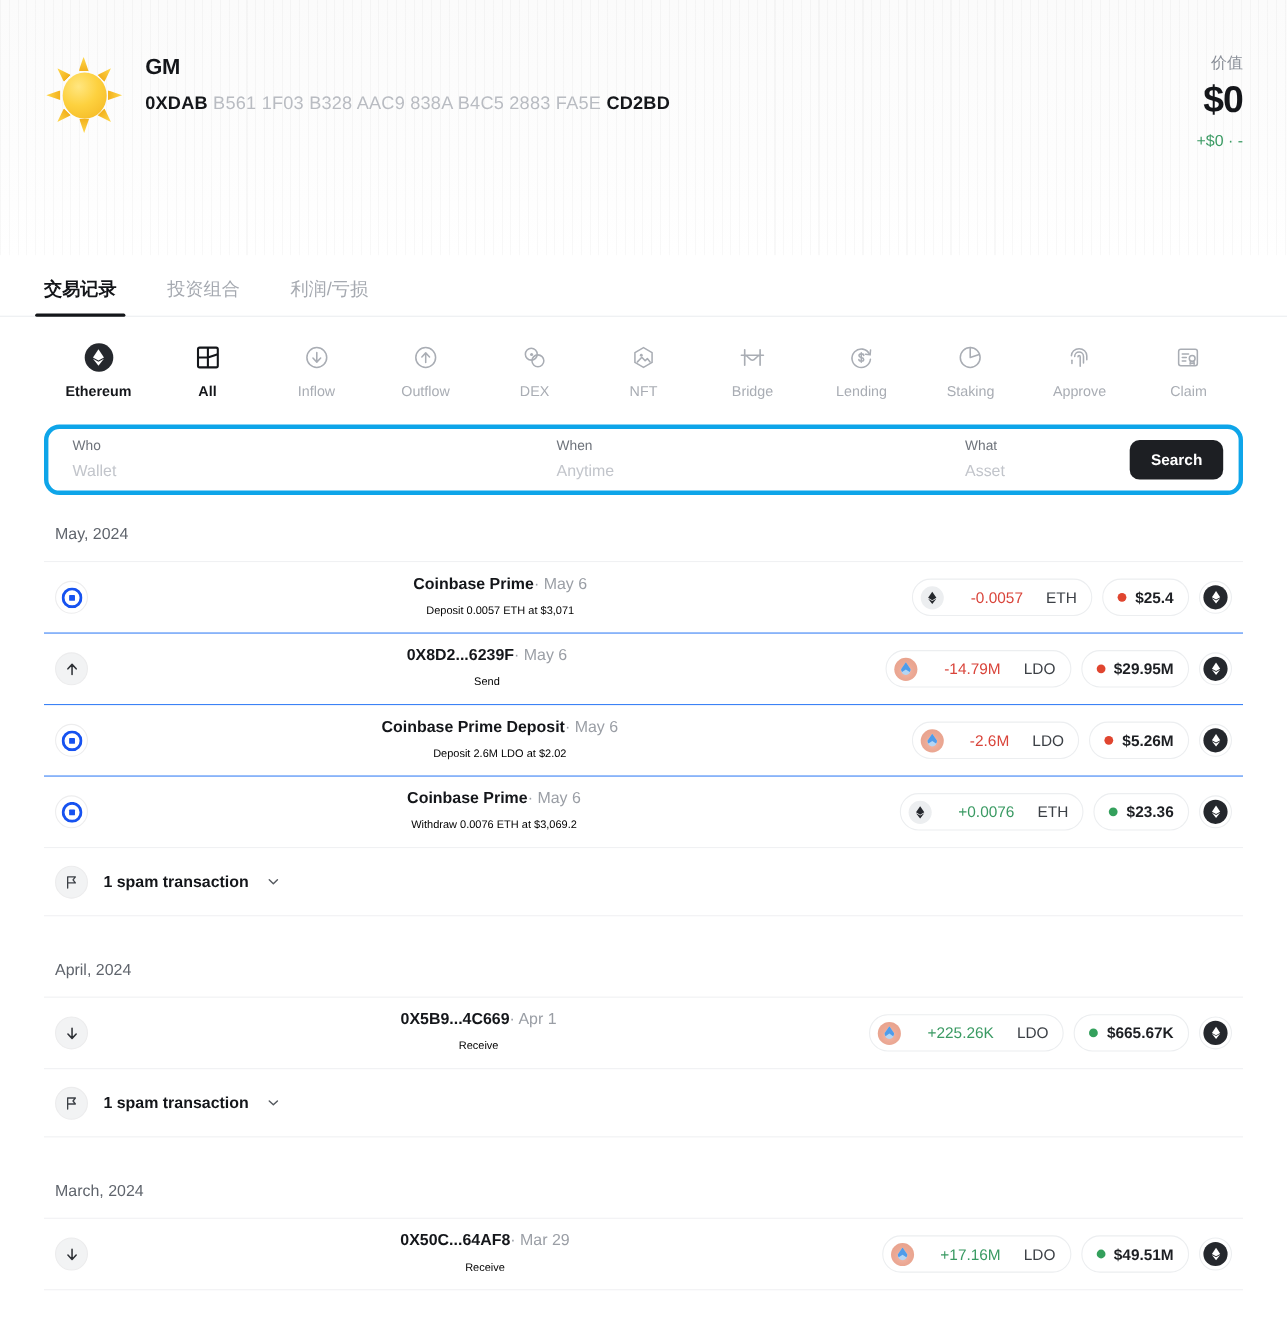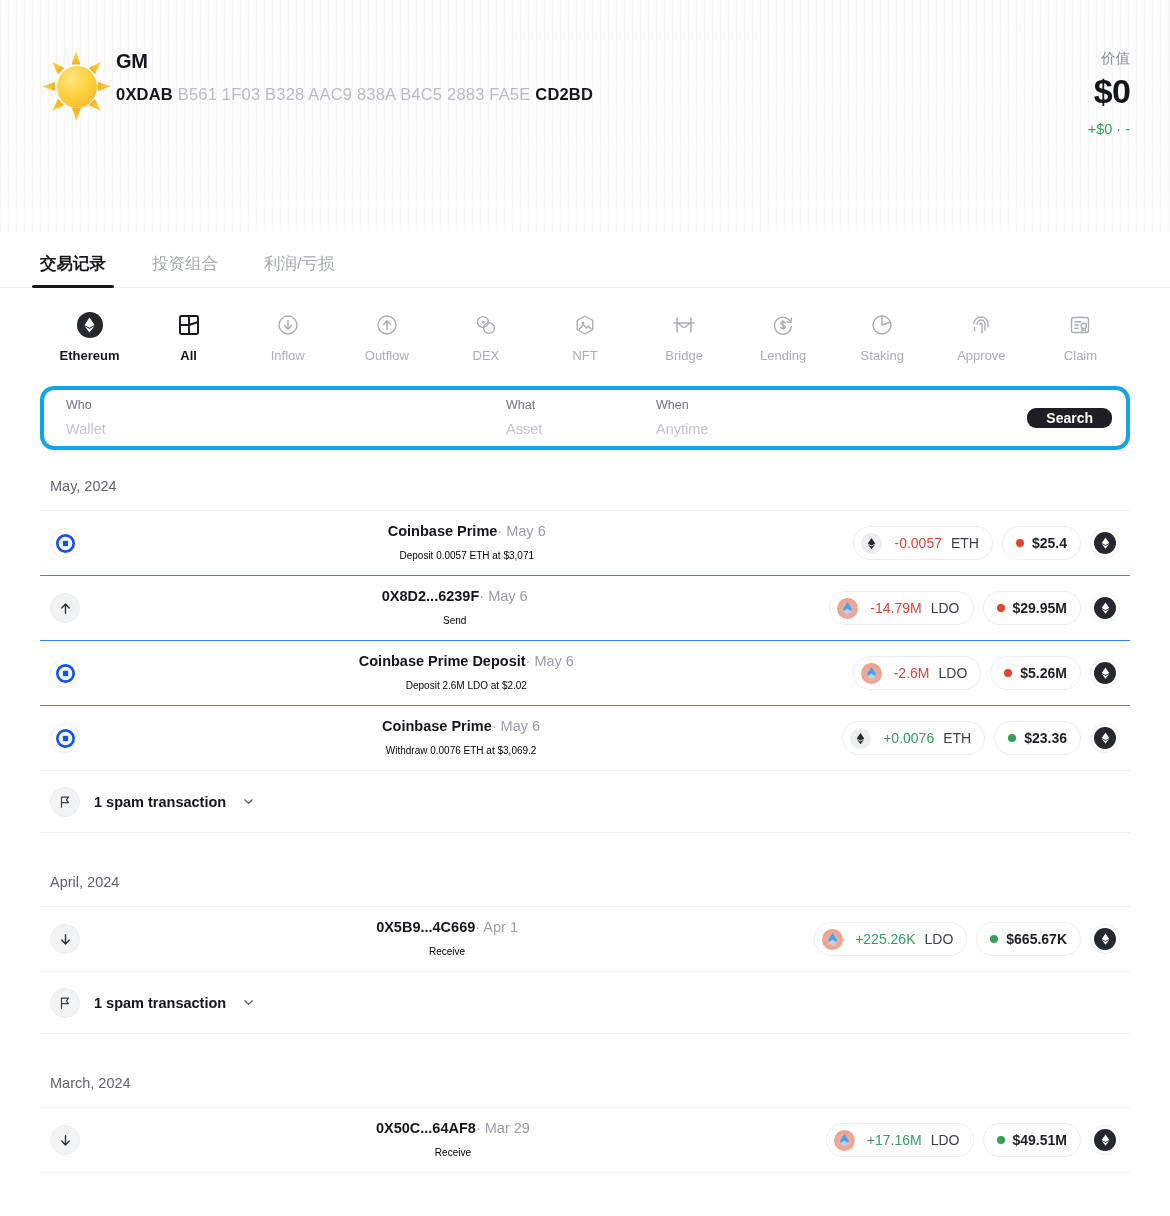--- a/index.html
+++ b/index.html
@@ -19,21 +19,21 @@
     background:
       repeating-linear-gradient(90deg,
         rgba(0,0,0,0.028) 0px, rgba(0,0,0,0.028) 1px,
         rgba(0,0,0,0) 1px, rgba(0,0,0,0) 8px),
       linear-gradient(180deg, #fbfbfb 0%, #fdfdfd 60%, #ffffff 100%);
   }
   .header-inner {
     position: absolute; left: 40px; top: 46px; right: 40px;
     display: flex; align-items: flex-start; justify-content: space-between;
   }
-  .profile { display: flex; align-items: flex-start; gap: 4px; }
+  .profile { display: flex; align-items: flex-start; gap: 20px; }
   .sun-avatar {
     width: 72px; height: 72px; position: relative; flex: none;
     margin-top: 4px;
   }
   .sun-core {
     position: absolute; left: 17px; top: 16px; width: 40px; height: 42px;
     border-radius: 50%;
     background: radial-gradient(circle at 36% 30%, #ffe680 0%, #fdd13f 45%, #f3b41f 100%);
   }
   .ray {
@@ -104,21 +104,21 @@
     position: relative;
   }
   .s-field { display: flex; flex-direction: column; justify-content: center; height: 100%; }
   .s-field.who { width: 440px; }
   .s-field.what { width: 150px; }
   .s-field.when { flex: 1; }
   .s-label { font-size: 12.5px; color: #6e737b; line-height: 16px; }
   .s-value { font-size: 14.5px; color: #c2c5cb; line-height: 19px; margin-top: 7px; }
   .search-btn {
     margin-left: auto; background: #1d1f23; color: #fff; border: none;
-    border-radius: 9px; height: 20px; padding: 0 19px; font-size: 14px;
+    border-radius: 9px; height: 36px; padding: 0 19px; font-size: 14px;
     font-weight: 600; cursor: pointer; font-family: "Liberation Sans", sans-serif;
   }
 
   
   .tx-list { padding: 0 40px; margin-top: 26px; }
   .month-head {
     font-size: 14.5px; color: #5f646c; padding: 0 10px 14px 10px; line-height: 20px;
   }
   .tx-row {
     display: flex; align-items: center; gap: 14px;
@@ -134,21 +134,21 @@
   .tx-icon.white { background: #ffffff; border: 1px solid #ededee; }
   .tx-main { flex: 1; min-width: 0; text-align: center; }
   .tx-title { font-size: 14.5px; line-height: 19px; }
   .tx-title .t-name { color: #14161a; font-weight: 700; }
   .tx-title .t-date { color: #9a9ea5; font-weight: 400; }
   .tx-sub { font-size: 10px; color: #000000; margin-top: 5px; line-height: 19px; }
 
   .tx-right { display: flex; align-items: center; gap: 9px; flex: none; }
   .pill {
     border: 1px solid #eceef0; border-radius: 999px; height: 34px;
-    display: flex; align-items: center; gap: 12px; padding: 0 13px 0 7px;
+    display: flex; align-items: center; gap: 24px; padding: 0 13px 0 7px;
     font-size: 14px; background: #fff; white-space: nowrap;
   }
   .pill.usd { padding: 0 13px; gap: 8px; }
   .pill .amt-num.neg { color: #d9443a; }
   .pill .amt-num.pos { color: #3a9a63; }
   .pill .amt-sym { color: #3c4046; margin-left: -3px; }
   .usd-dot { width: 8px; height: 8px; border-radius: 50%; flex: none; }
   .usd-dot.neg { background: #e0452f; }
   .usd-dot.pos { background: #34a05c; }
   .usd-text { color: #1d1f23; font-weight: 600; }
@@ -338,27 +338,27 @@
       <div class="f-label">Claim</div>
     </div>
   </div>
 
   <div class="search-wrap">
     <div class="search-bar">
       <div class="s-field who">
         <div class="s-label">Who</div>
         <div class="s-value">Wallet</div>
       </div>
+      <div class="s-field when">
+        <div class="s-label">When</div>
+        <div class="s-value">Anytime</div>
+      </div>
       <div class="s-field what">
         <div class="s-label">What</div>
         <div class="s-value">Asset</div>
-      </div>
-      <div class="s-field when">
-        <div class="s-label">When</div>
-        <div class="s-value">Anytime</div>
       </div>
       <button class="search-btn">Search</button>
     </div>
   </div>
 
   <div class="tx-list">
 
     <div class="month-block" style="margin-top:0;">
       <div class="month-head">May, 2024</div>
 

